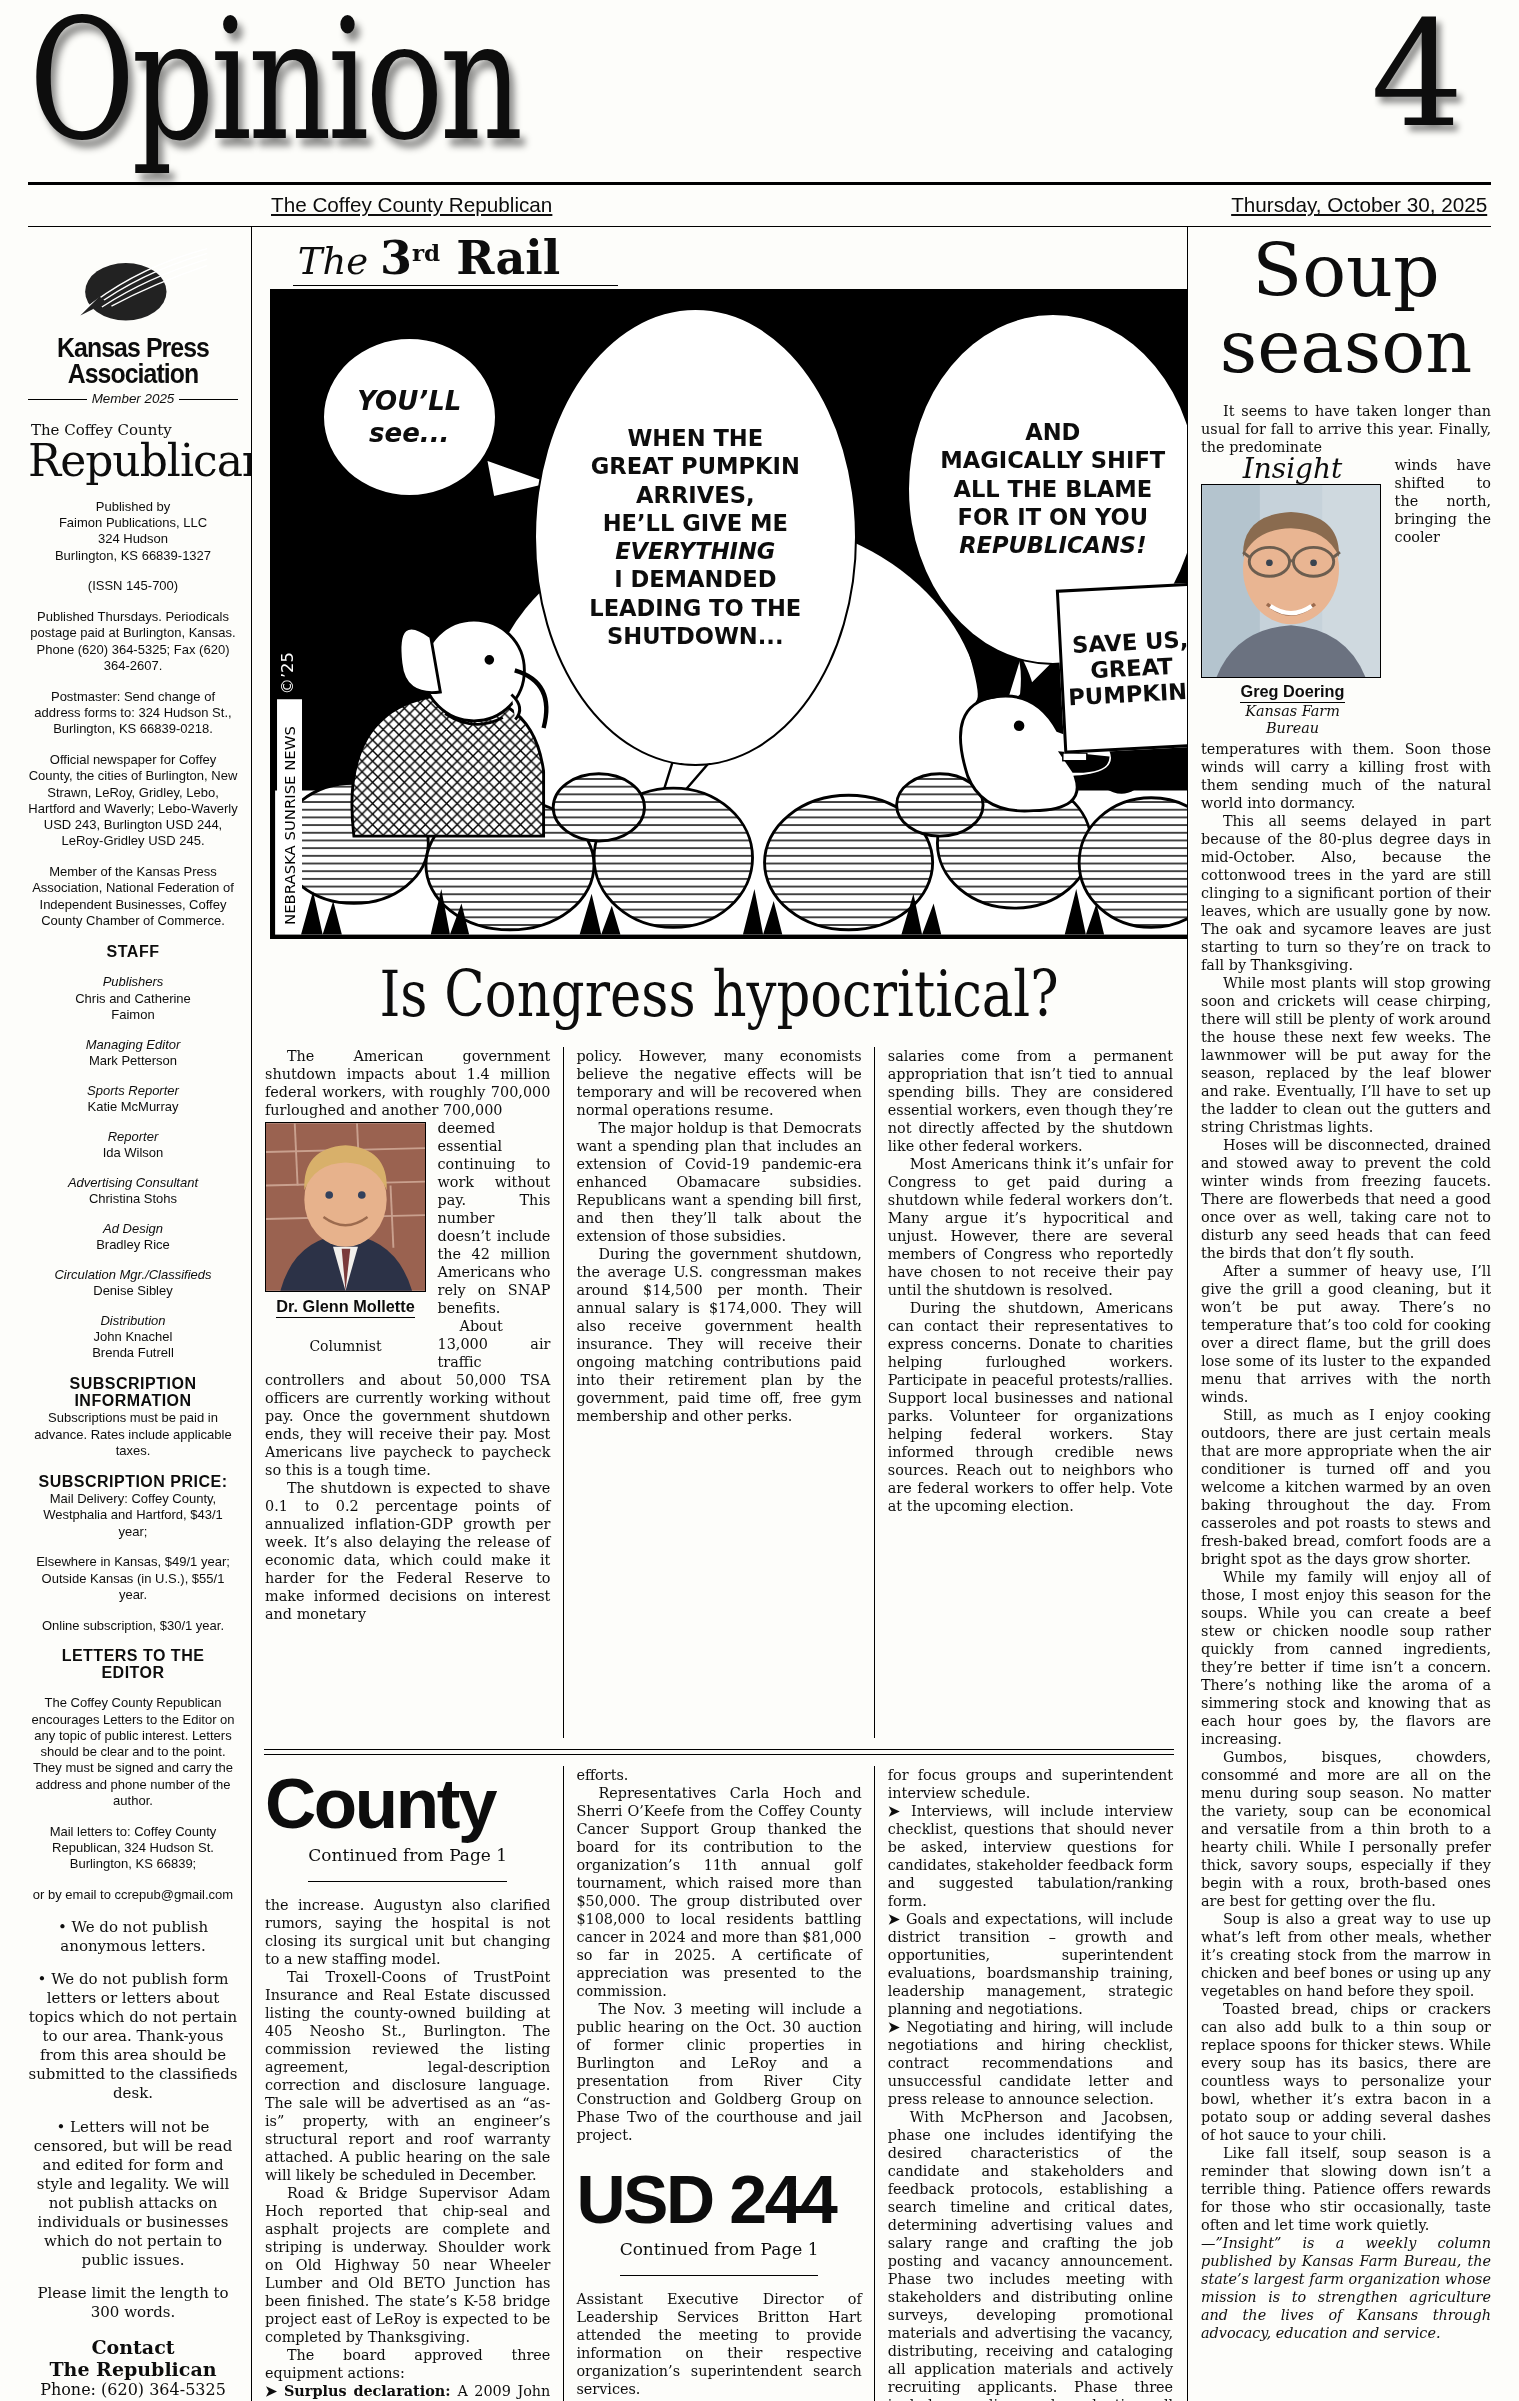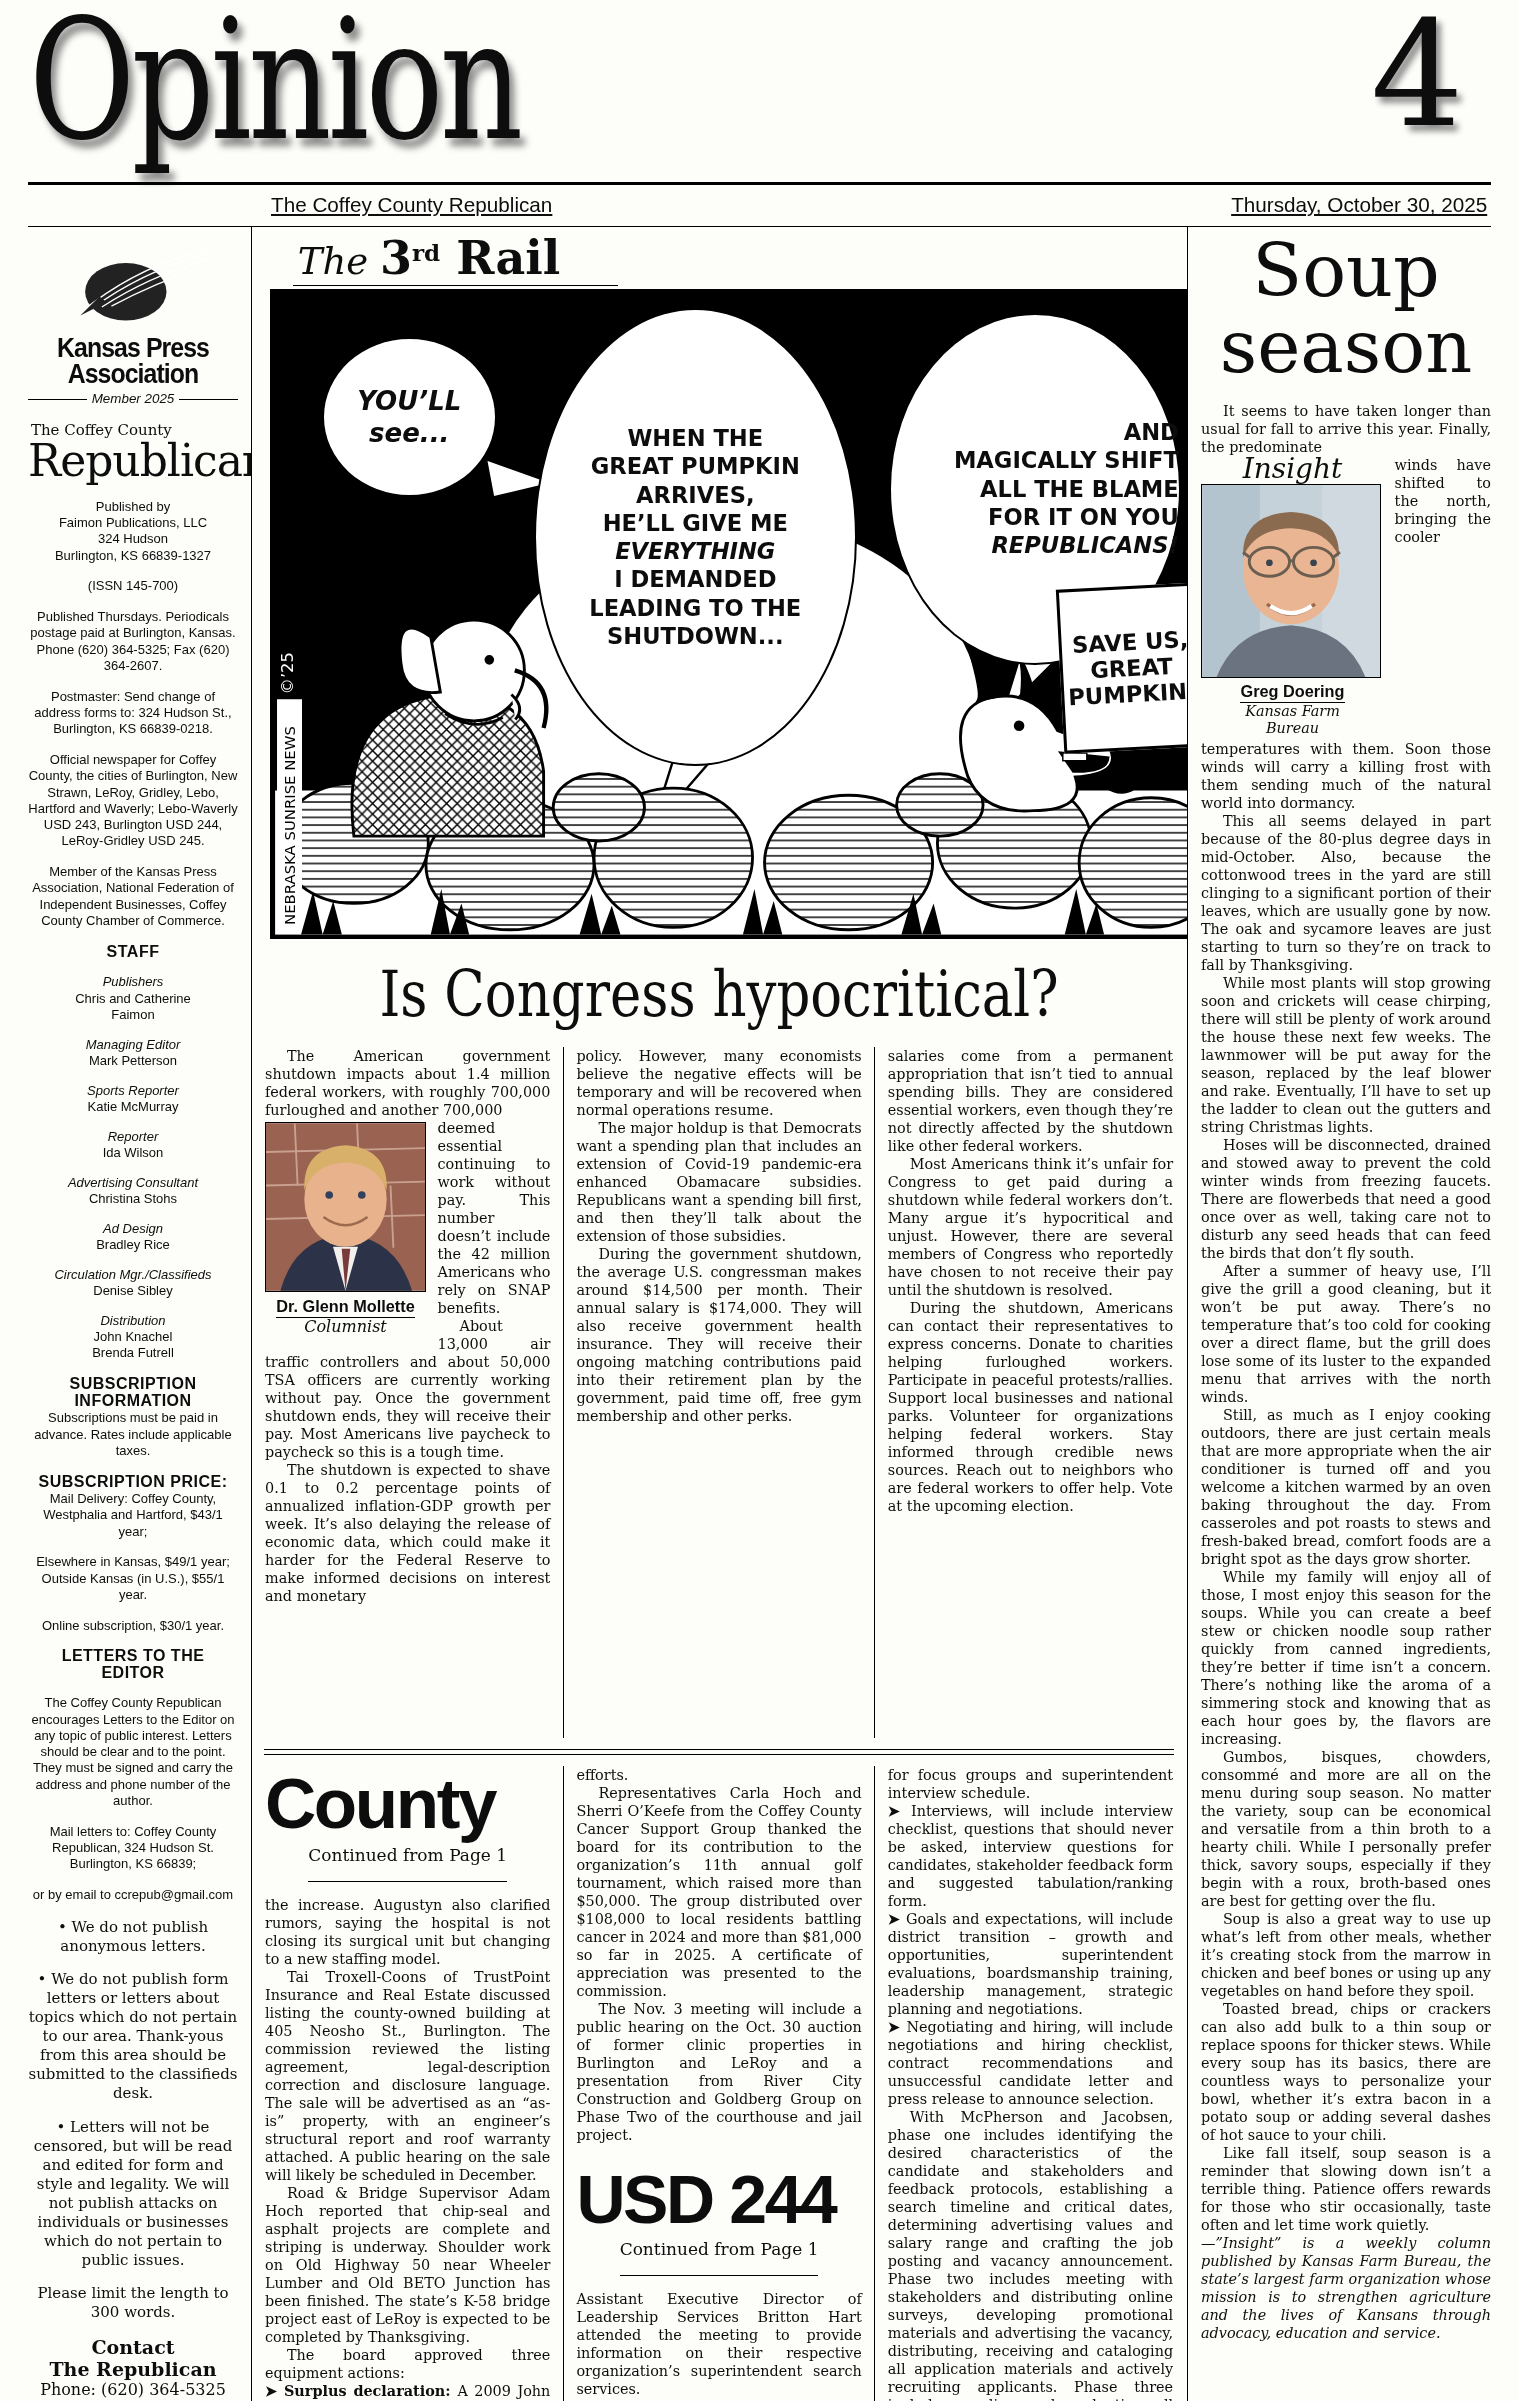--- a/index.html
+++ b/index.html
@@ -42,38 +42,38 @@
   .rail-sup{font-size:23px;vertical-align:13.4px;font-weight:bold;}
   
   .panel{position:relative;width:938px;height:646px;background:#000;margin:2.9px 0 0 5.8px;border:2.4px solid #000;}
   .panel svg{position:absolute;left:0;top:0;}
   .bubble{position:absolute;background:#fff;border:2.9px solid #000;border-radius:50%;
           display:flex;flex-direction:column;justify-content:center;align-items:center;text-align:center;
           font-family:"DejaVu Sans",sans-serif;font-weight:bold;}
   .bubble .ln{line-height:1.25;}
   .b1{left:50px;top:46px;width:171px;height:156px;font-size:26px;font-style:italic;}
   .b2{left:262px;top:17px;width:319px;height:454px;font-size:22.6px;}
-  .b3{left:617px;top:21.6px;width:288px;height:348px;font-size:22.6px;align-items:flex-end;}
+  .b3{left:635px;top:21.6px;width:288px;height:348px;font-size:22.6px;}
   .sign{position:absolute;right:6.7px;top:295px;width:137px;height:158px;background:#fff;border:3.4px solid #000;
         transform:rotate(-3deg);display:flex;flex-direction:column;justify-content:center;text-align:center;
         font-family:"DejaVu Sans",sans-serif;font-weight:bold;font-size:22.6px;}
   .ital{font-style:italic;}
   
   .headline{font-size:63px;text-align:center;margin:19px 0 16.3px 0;transform:scaleX(.84);transform-origin:center;white-space:nowrap;}
   .cols3{display:flex;height:691px;overflow:hidden;}
   .col{flex:1;padding:0 12.5px;text-align:justify;font-size:14.4px;line-height:18px;}
   .col+.col{border-left:1px solid #000;}
   .col:first-child{padding-left:1px;}
   .col:last-child{padding-right:1px;}
   p.bp{margin:0;text-indent:22px;}
   p.bp.flush{text-indent:0;}
   .mollette{float:left;width:161px;margin:2.9px 11.5px 1.9px 0;text-align:center;}
   .caption-name{font-family:"Liberation Sans",sans-serif;font-weight:bold;font-size:16.3px;line-height:19px;
                 display:inline-block;border-bottom:1.4px solid #000;padding-bottom:1px;}
-  .caption-role{font-style:italic;font-size:16px;line-height:18px;}
+  .caption-role{font-size:14px;line-height:18px;margin-top:19px;}
   .dbl-rule{border-top:1.9px solid #000;border-bottom:1.9px solid #000;height:3.8px;margin:10.6px 0 11.5px 0;}
   
   .bottom-cols{display:flex;height:1131px;overflow:hidden;}
   .bcol{flex:1;padding:0 12.5px;text-align:justify;font-size:14.4px;line-height:18px;}
   .bcol+.bcol{border-left:1px solid #000;}
   .bcol:first-child{padding-left:1px;}
   .bcol:last-child{padding-right:1px;}
   .sec-head{font-family:"Liberation Sans",sans-serif;font-weight:bold;font-size:71px;line-height:1;
             letter-spacing:-2.4px;margin:1.9px 0 6.7px 0;text-align:left;}
   .sec-head.usd{margin-top:21px;font-size:68px;}

